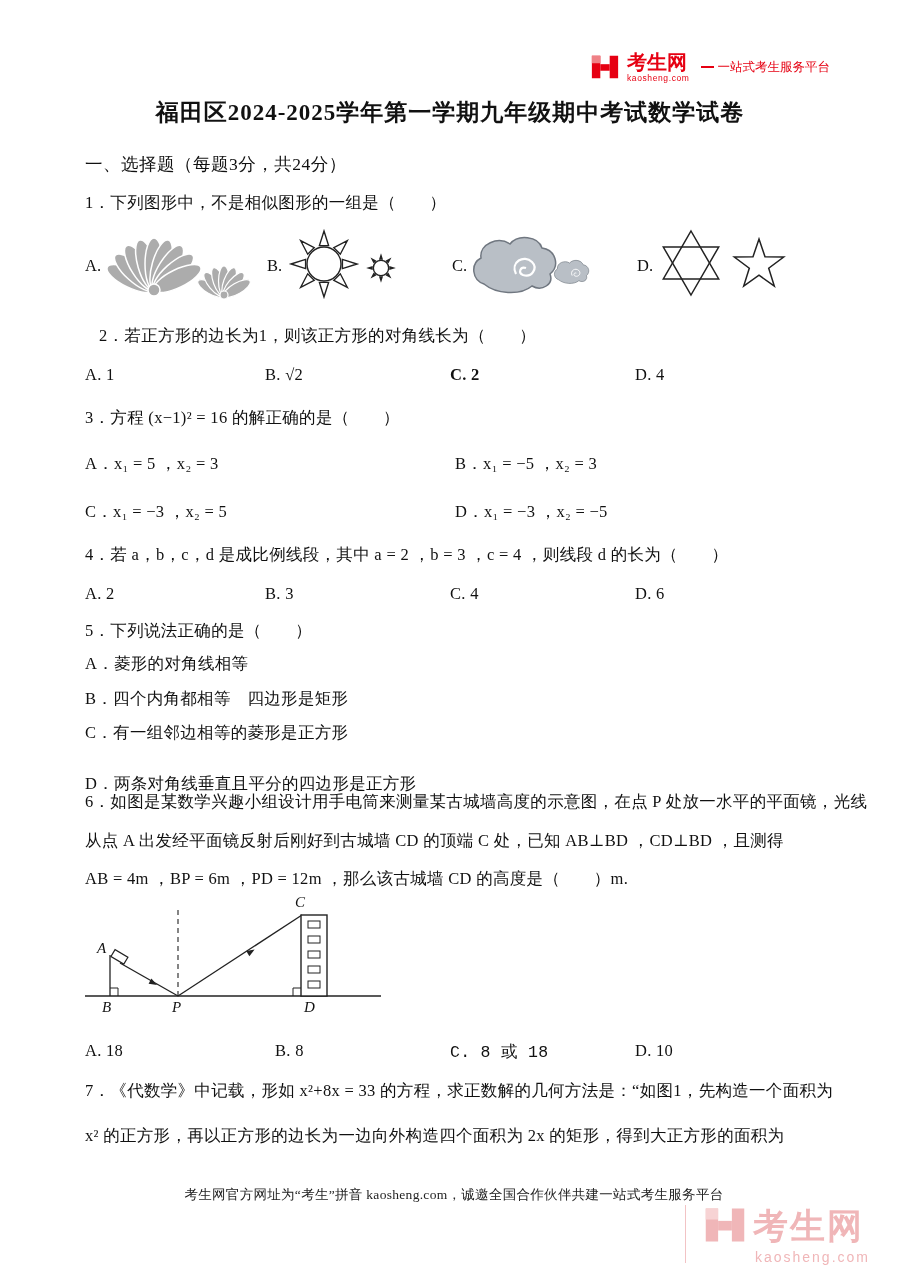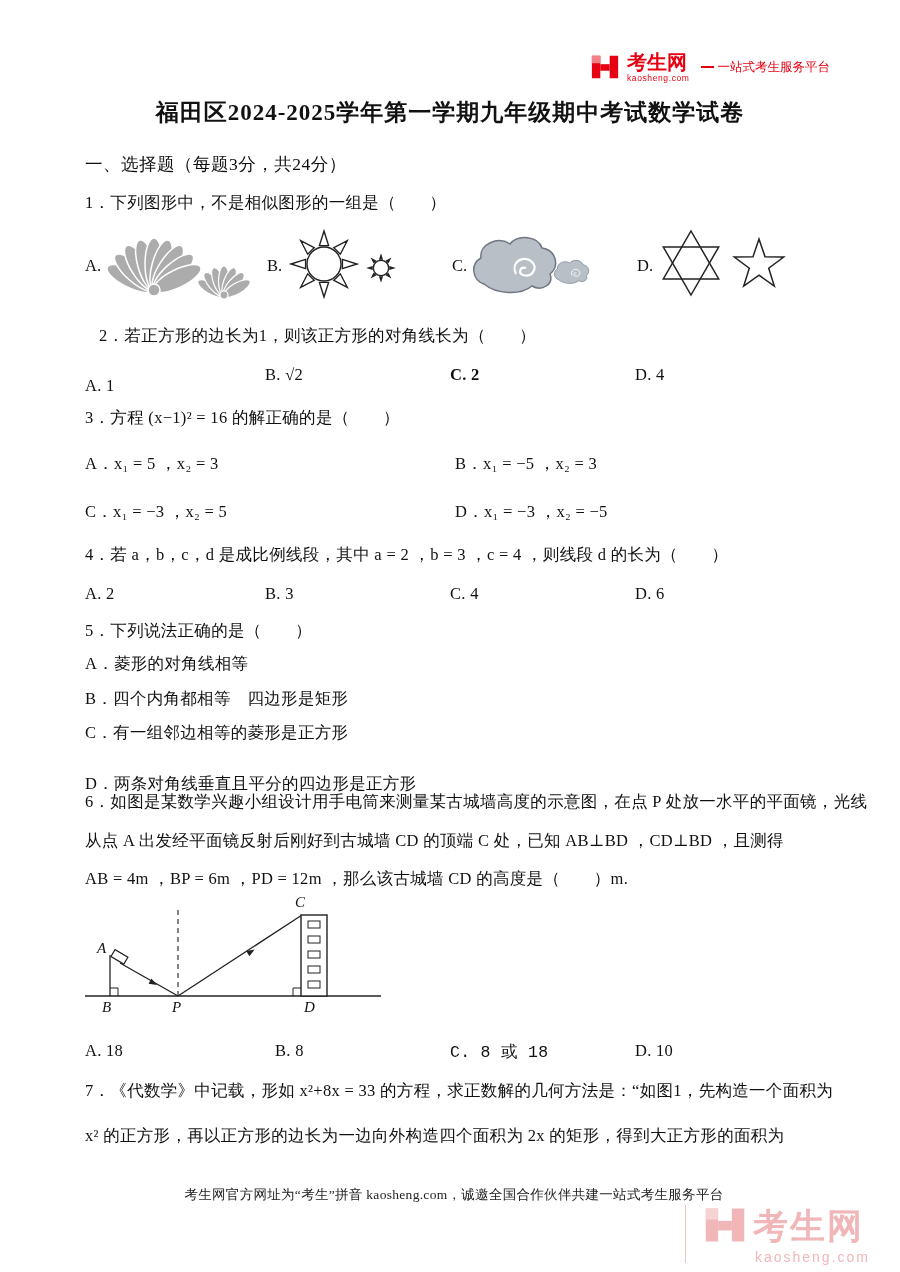--- a/index.html
+++ b/index.html
@@ -126,21 +126,21 @@
     <svg width="135" height="78" viewBox="0 0 135 78">
       <g fill="none" stroke="#222" stroke-width="1.5">
         <path d="M35,7 L62.7,55 L7.3,55 Z"></path>
         <path d="M35,71 L62.7,23 L7.3,23 Z"></path>
       </g>
       <path fill="none" stroke="#222" stroke-width="1.5" d="M103,15 L109,32.7 L127.7,33 L112.7,44.2 L118.3,62 L103,51.2 L87.7,62 L93.3,44.2 L78.3,33 L97,32.7 Z"></path>
     </svg>
   </div>
 
   <div class="abs qtext" style="top:325px; left:85px;margin-left:14px;">2．若正方形的边长为1，则该正方形的对角线长为（　　）</div>
-  <div class="abs opt" style="top:376px; left:85px;">A. 1</div>
+  <div class="abs opt" style="top:365px; left:85px;">A. 1</div>
   <div class="abs opt" style="top:365px; left:265px;">B. √2</div>
   <div class="abs opt" style="top:365px; left:450px;font-weight:bold;">C. 2</div>
   <div class="abs opt" style="top:365px; left:635px;">D. 4</div>
 
   <div class="abs qtext" style="top:407px; left:85px;">3．方程 (x−1)² = 16 的解正确的是（　　）</div>
   <div class="abs opt" style="top:453px; left:85px;">A．x₁ = 5 ，x₂ = 3</div>
   <div class="abs opt" style="top:453px; left:455px;">B．x₁ = −5 ，x₂ = 3</div>
   <div class="abs opt" style="top:501px; left:85px;">C．x₁ = −3 ，x₂ = 5</div>
   <div class="abs opt" style="top:501px; left:455px;">D．x₁ = −3 ，x₂ = −5</div>
 

